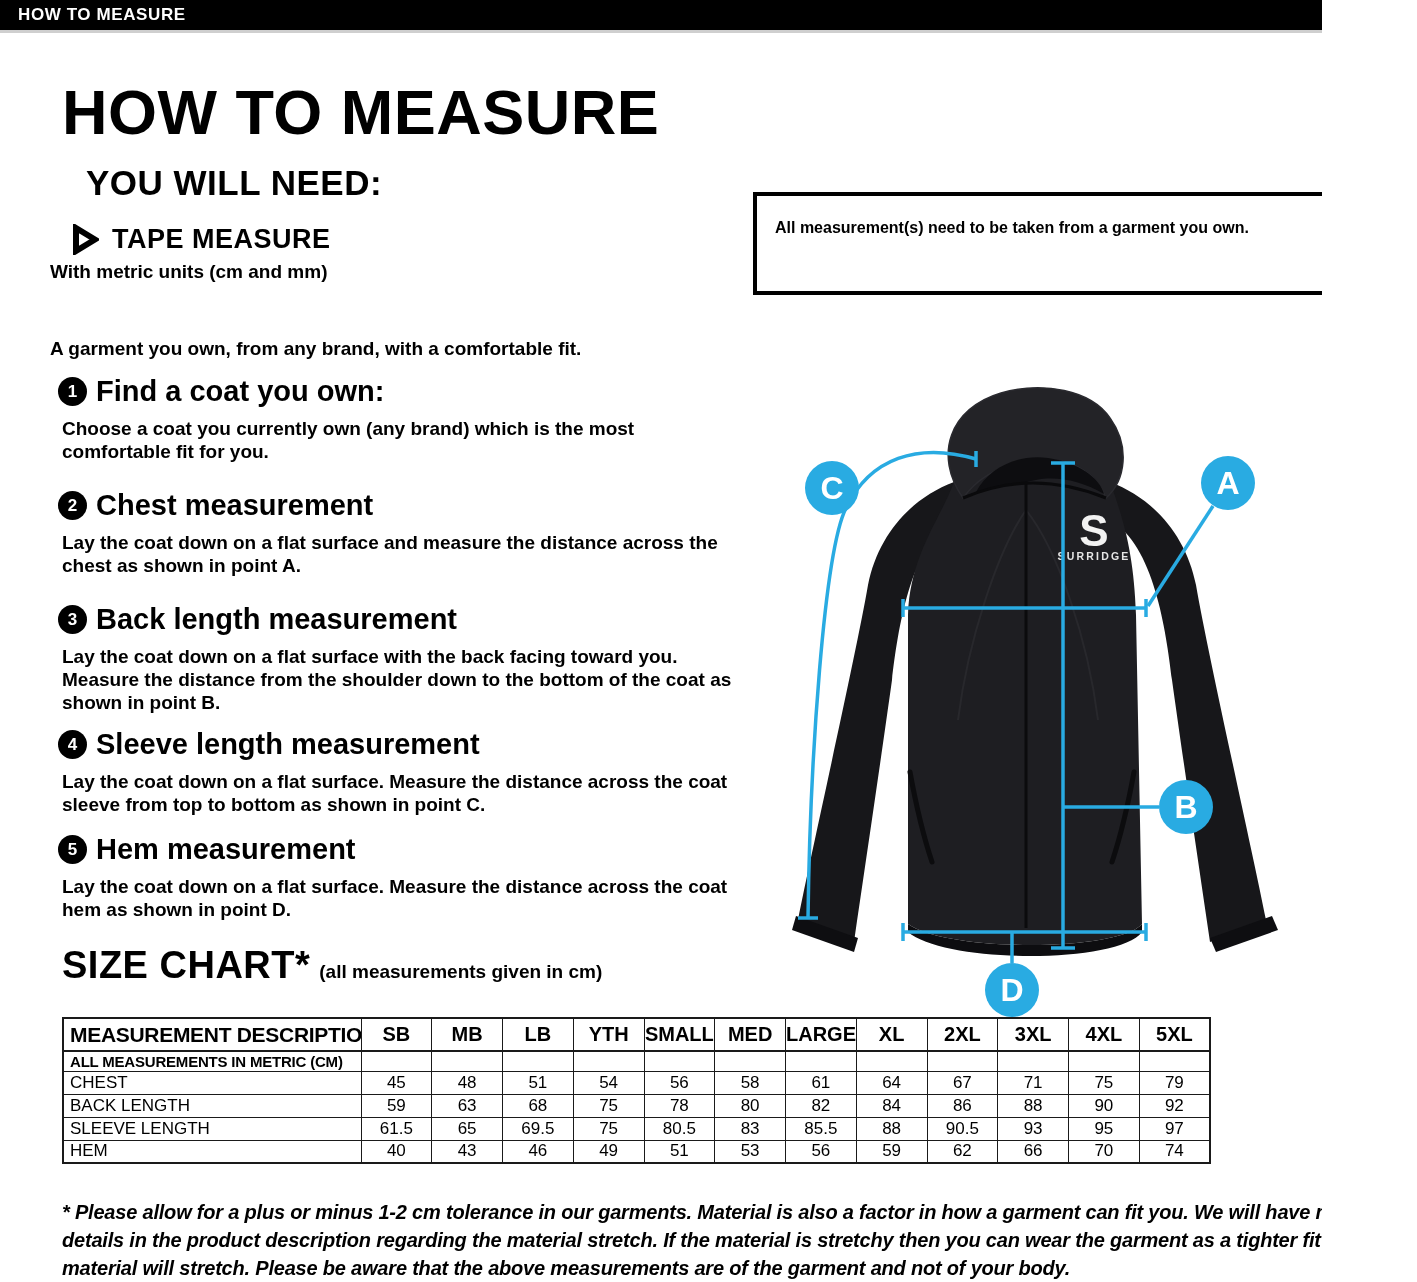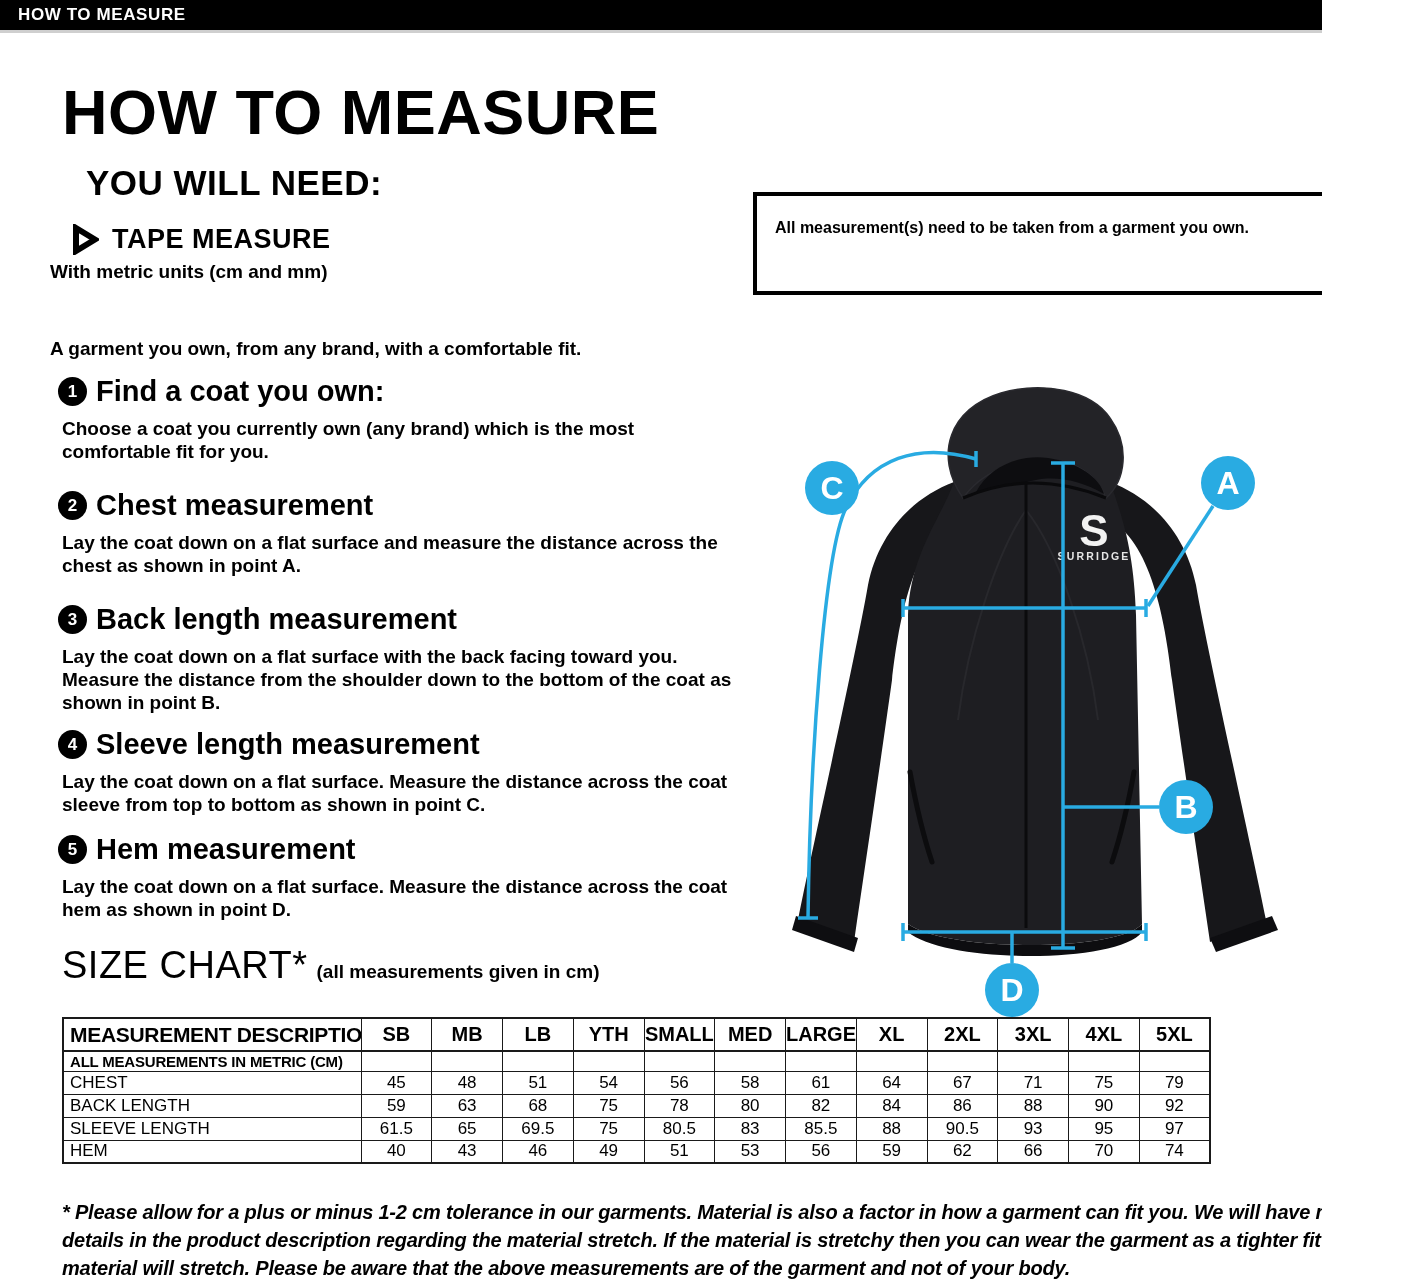--- a/index.html
+++ b/index.html
@@ -36,21 +36,21 @@
 
   
   .note-box { position:absolute; left:753px; top:192px; width:603px; min-height:103px;
               border:4px solid #000; padding:13px 18px; font-size:16px; font-weight:700; line-height:37px; }
 
   
   .figure { position:absolute; left:758px; top:380px; width:562px; height:640px; }
 
   
   .sc-head { position:absolute; left:62px; top:944px; display:flex; align-items:baseline; }
-  .sc-title { font-size:38px; font-weight:400; letter-spacing:.5px; }
+  .sc-title { font-size:38px; font-weight:700; letter-spacing:.5px; }
   .sc-sub { font-size:19px; font-weight:700; margin-left:9px; }
 
   table.size { position:absolute; left:62px; top:1017px; width:1149px; border-collapse:collapse;
                table-layout:fixed; }
   table.size th, table.size td { border:1px solid #1a1a1a; text-align:center; overflow:hidden; white-space:nowrap; }
   table.size { border:2px solid #1a1a1a; }
   table.size th { height:33px; font-size:20px; font-weight:700; border-bottom:2px solid #1a1a1a; }
   table.size th.col-desc { width:298px; text-align:left; padding-left:6px; font-size:21px; letter-spacing:-.3px; }
   table.size td.lbl { text-align:left; padding-left:6px; font-weight:700; font-size:16px; }
   table.size tr.metric td { height:20px; font-size:14.5px; }

